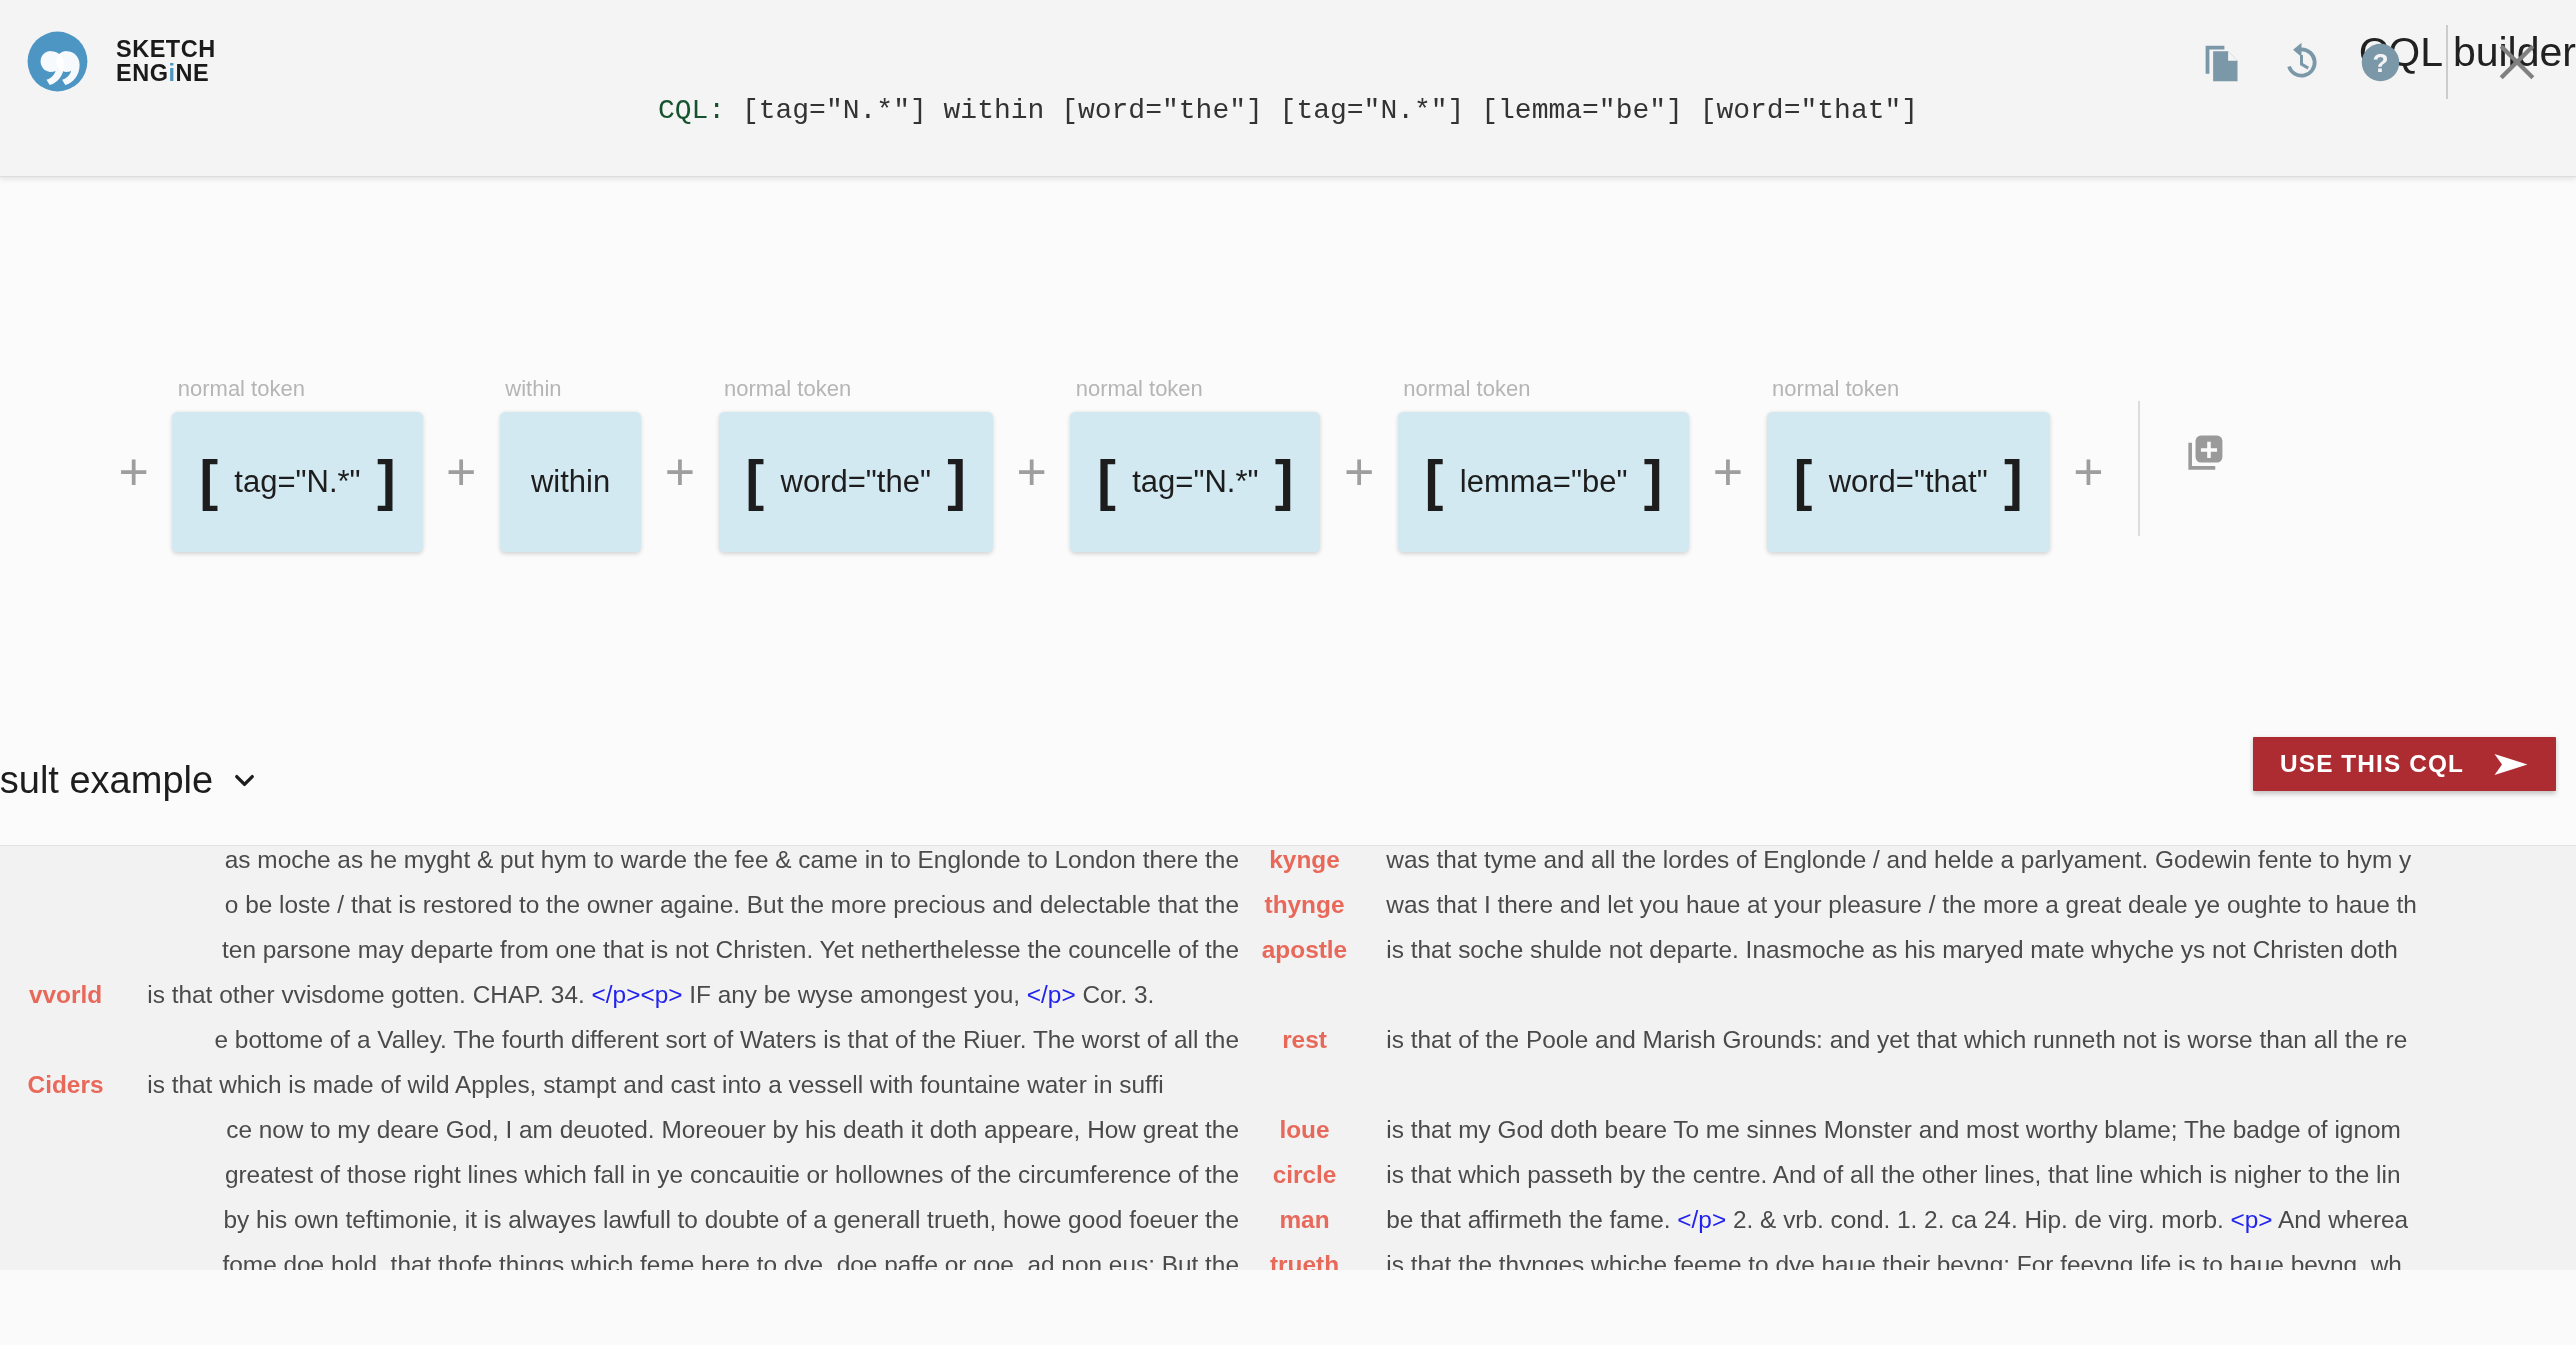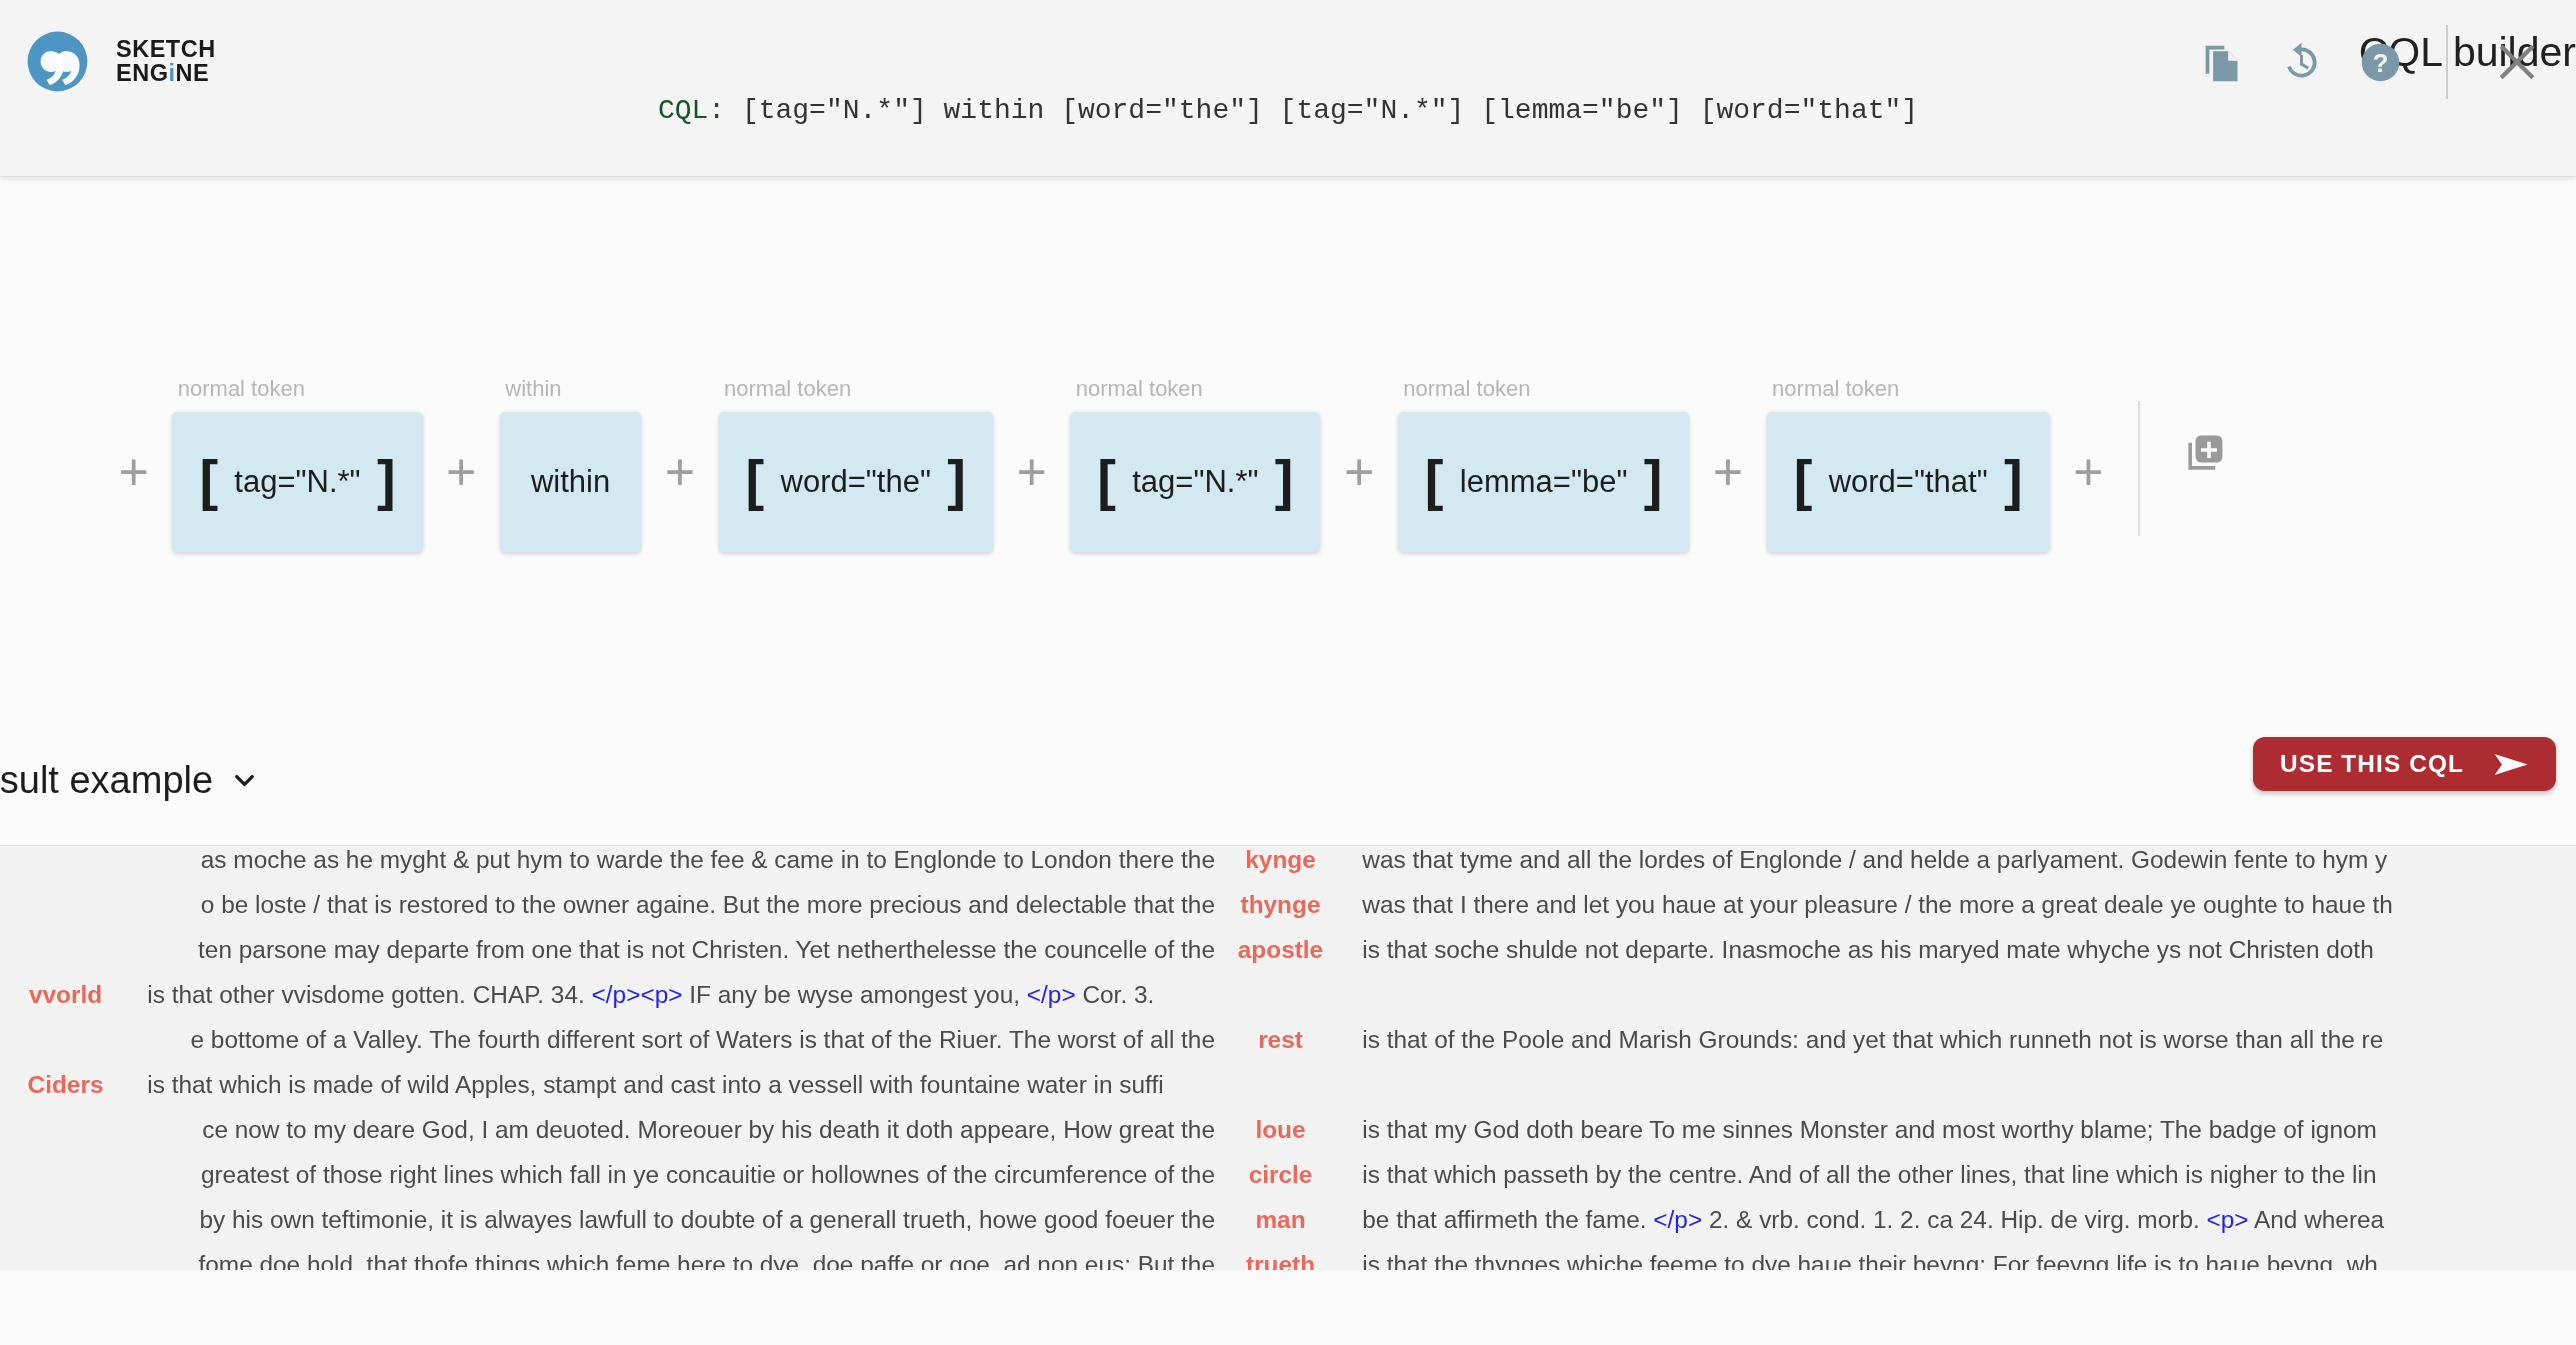--- a/index.html
+++ b/index.html
@@ -124,21 +124,21 @@
     display: flex; align-items: center; gap: 16.3px;
     cursor: pointer;
   }
   .result-toggle .rt-label { font-size: 38px; color: #1d1d1d; }
   .use-cql-btn {
     position: absolute;
     right: 20px; top: 0px;
     background: #ac2c32;
     color: #fff;
     border: none;
-    border-radius: 12px;
+    border-radius: 1px;
     height: 54px;
     padding: 0 27px;
     display: flex; align-items: center; gap: 29px;
     font-size: 24.4px; font-weight: bold; letter-spacing: 1.1px;
     box-shadow: 0 2.7px 5.4px rgba(0,0,0,0.22);
     cursor: pointer;
     font-family: "Liberation Sans", sans-serif;
   }
 
   
@@ -155,20 +155,21 @@
     font-size: 24.4px;
     color: #4a4a4a;
     white-space: nowrap;
   }
   .c-left {
     width: 1215px; flex: 0 0 1215px;
     text-align: right;
     overflow: hidden;
     direction: rtl;
     padding-right: 0px;
+    margin-left: 24px;
   }
   .c-left > span { direction: ltr; unicode-bidi: embed; }
   .c-kwic {
     width: 131px; flex: 0 0 131px;
     text-align: center;
     color: #e8685a;
     font-weight: bold;
     cursor: pointer;
   }
   .c-right {

